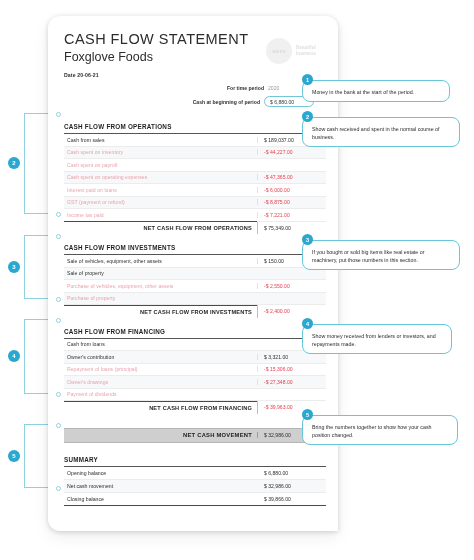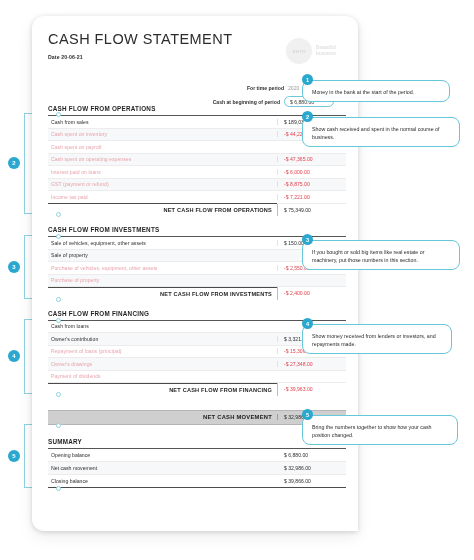--- a/index.html
+++ b/index.html
@@ -6,25 +6,24 @@
   body{
     width:474px;height:560px;background:#ffffff;
     font-family:"Liberation Sans", sans-serif;
     -webkit-font-smoothing:antialiased;
     position:relative;overflow:hidden;
   }
   #root{position:absolute;inset:0;}
 
   
   .sheet{
-    position:absolute;left:32px;top:16px;width:290px;height:515px;
+    position:absolute;left:48px;top:16px;width:290px;height:515px;
     background:#ffffff;border-radius:12px 12px 0 12px;
     box-shadow:0 1px 5px rgba(0,0,0,.16), 0 6px 16px rgba(0,0,0,.07);
     z-index:3;
-    padding-left:36px;
   }
   .sheet-inner{position:absolute;left:16px;right:12px;top:14px;}
 
   
   .doc-title{
     font-size:14.5px;letter-spacing:.45px;color:#2c2c2c;font-weight:400;
     margin:0 0 1px 0;line-height:18px;
   }
   .doc-sub{
     font-size:12.5px;color:#2c2c2c;font-weight:400;line-height:17px;margin:0;
@@ -188,20 +187,21 @@
 
       <div class="xero">
         <div class="xero-mark">xero</div>
         <div>
           <div class="xero-tag">Beautiful</div>
           <div class="xero-tag">business</div>
         </div>
       </div>
 
       <h1 class="doc-title">CASH FLOW STATEMENT</h1>
+      <div class="doc-sub">Foxglove Foods</div>
       <div class="doc-date">Date 20-06-21</div>
 
       <div class="topfields">
         <div class="tf-row">
           <span class="tf-label">For time period</span>
           <span class="tf-val">2020</span>
         </div>
         <div class="tf-row">
           <span class="tf-label">Cash at beginning of period</span>
           <span class="tf-val boxed">$  6,880.00</span>

